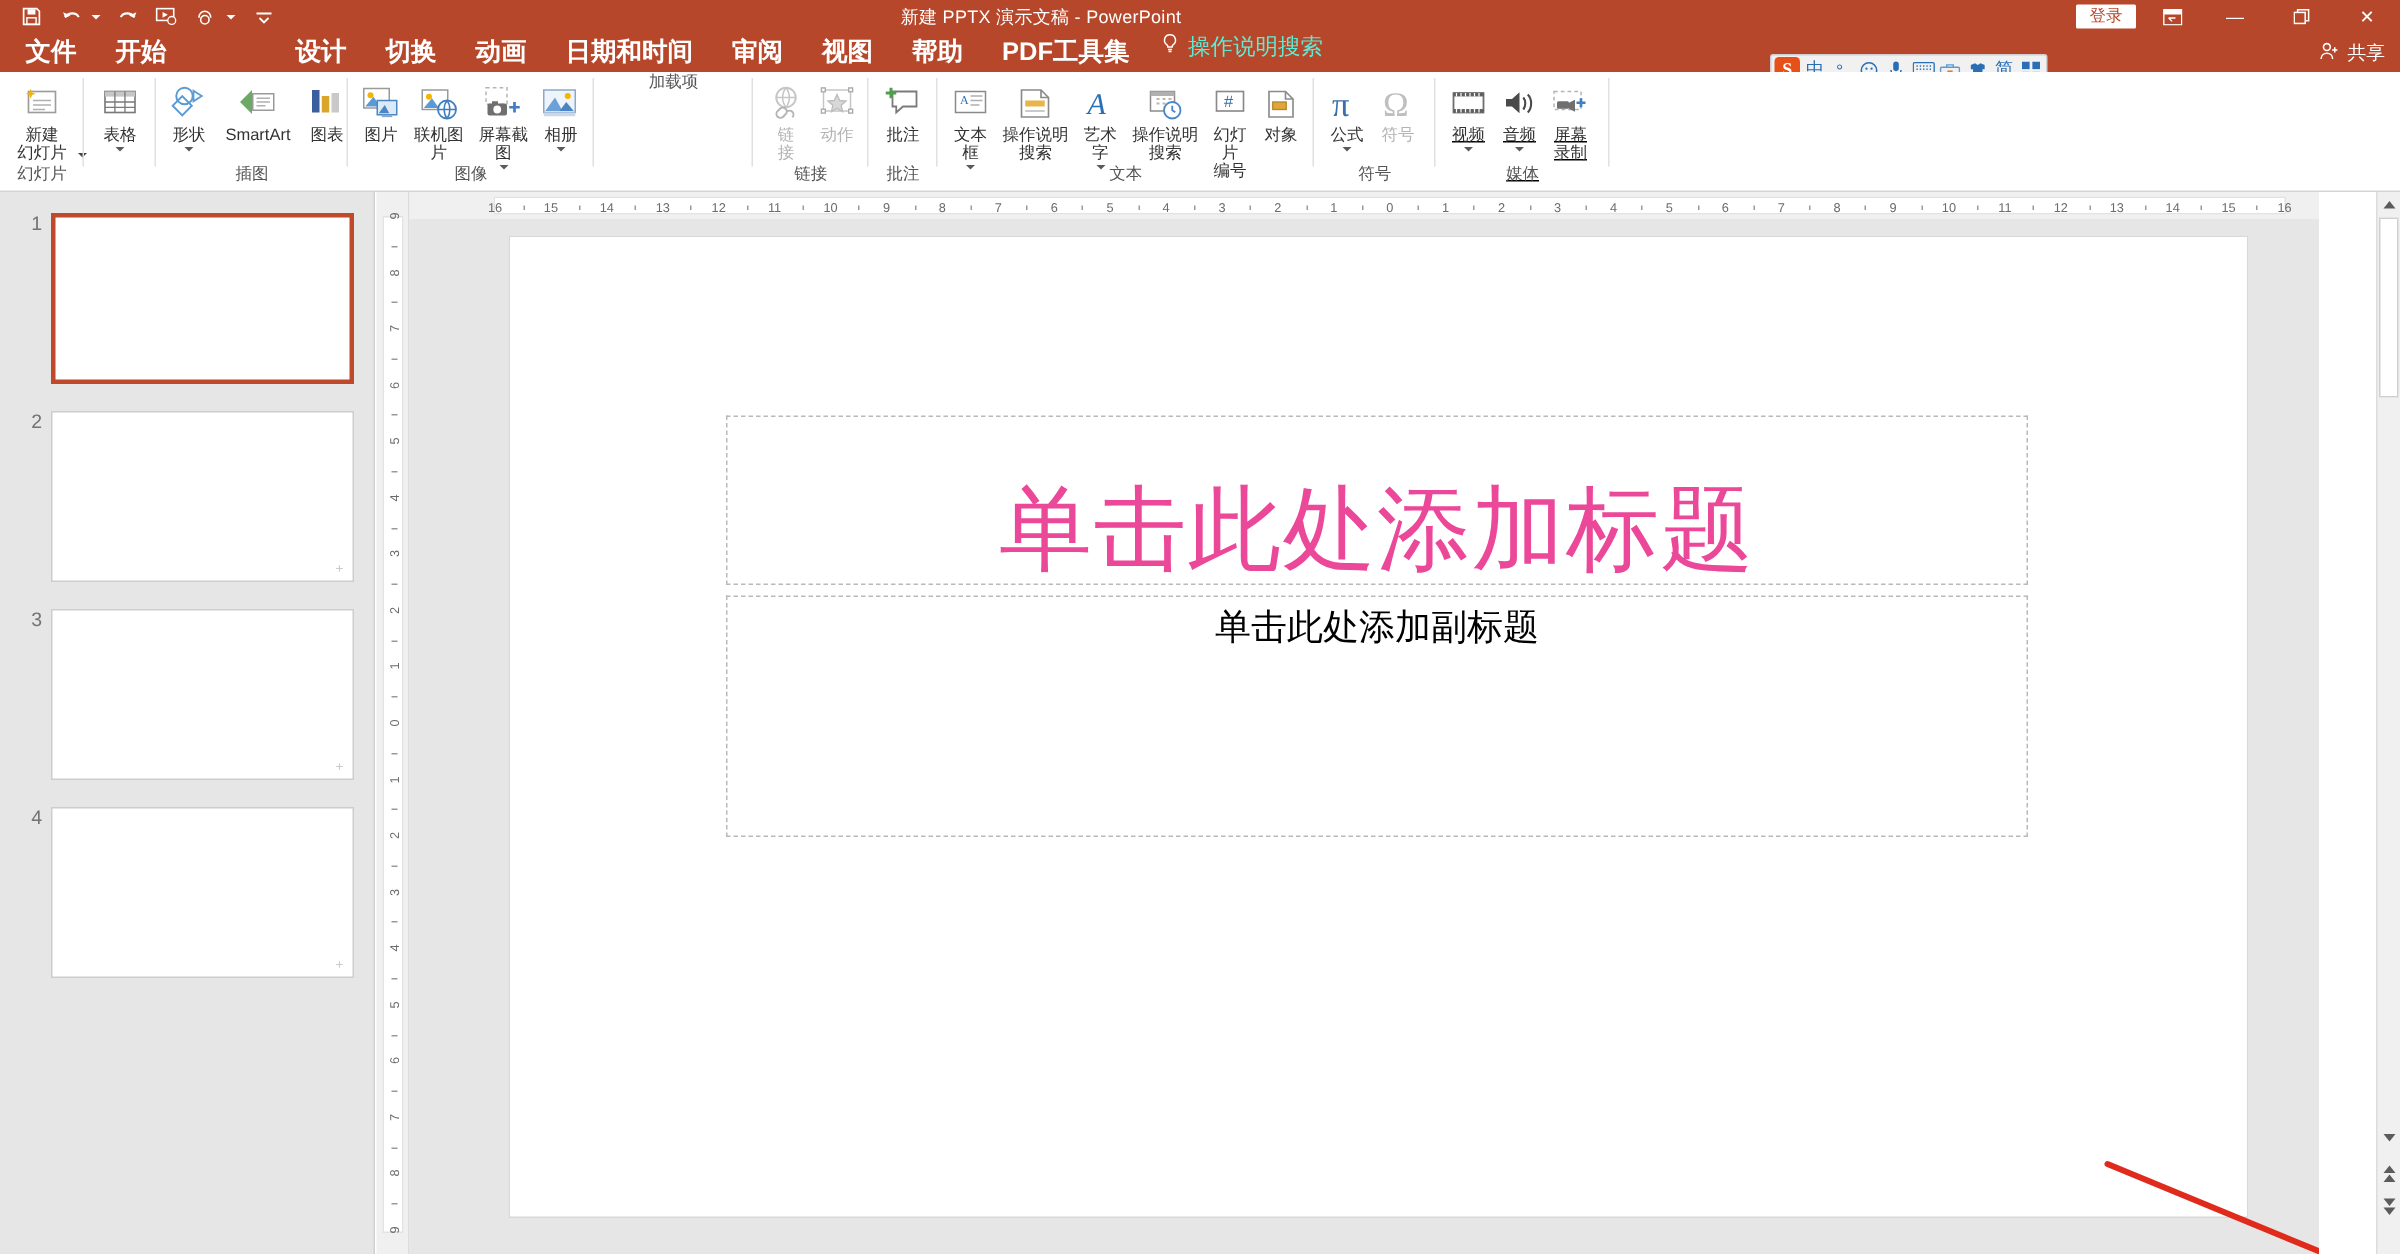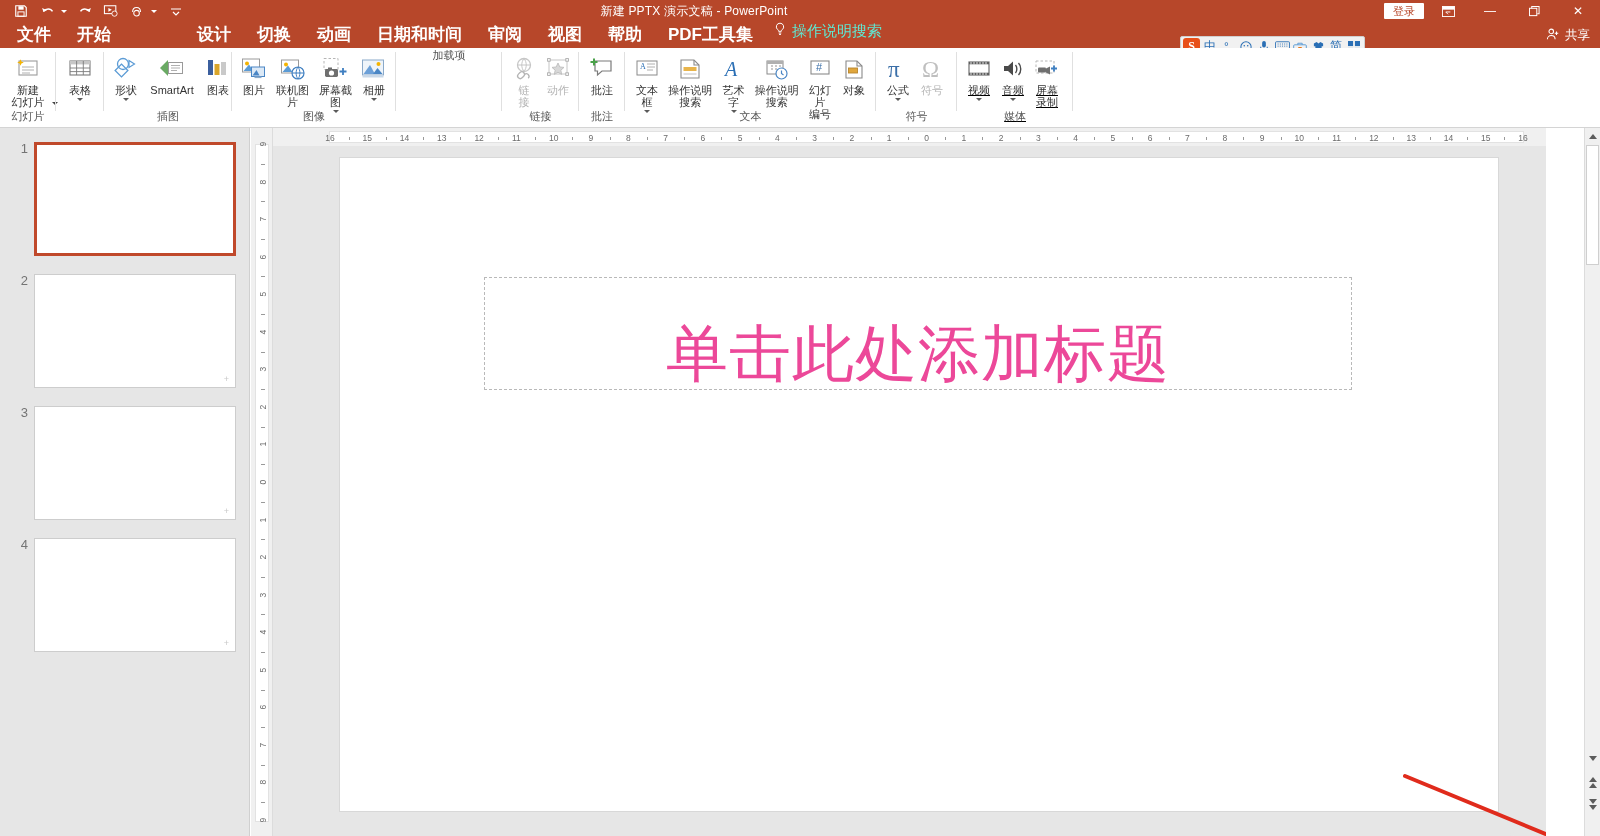--- a/index.html
+++ b/index.html
@@ -715,20 +715,23 @@
         <div class="hmark" style="left: 1174.36px;"></div>
         <div class="htick" style="left: 1193px;">16</div>
       </div>
   </div>
 
   <div class="stage">
     <div class="slide">
       <div class="ph ph-title">
         <span>单击此处添加标题</span>
       </div>
+      <div class="ph ph-sub">
+        <span>单击此处添加副标题</span>
+      </div>
     </div>
 
     <div class="wm wm-logo">
       <svg width="300" height="110" viewBox="0 0 300 110">
         <g fill="none" stroke="#e6e6e6" stroke-width="3">
           <ellipse cx="168" cy="18" rx="9" ry="13"></ellipse>
           <ellipse cx="196" cy="12" rx="8.5" ry="12"></ellipse>
           <ellipse cx="150" cy="44" rx="11" ry="9" transform="rotate(-20 150 44)"></ellipse>
           <ellipse cx="214" cy="40" rx="11" ry="9" transform="rotate(20 214 40)"></ellipse>
           <path d="M160 58c-12 8-18 18-12 26 5 7 18 8 34 8s29-1 34-8c6-8 0-18-12-26-8-5-14-10-22-10s-14 5-22 10z"></path>

